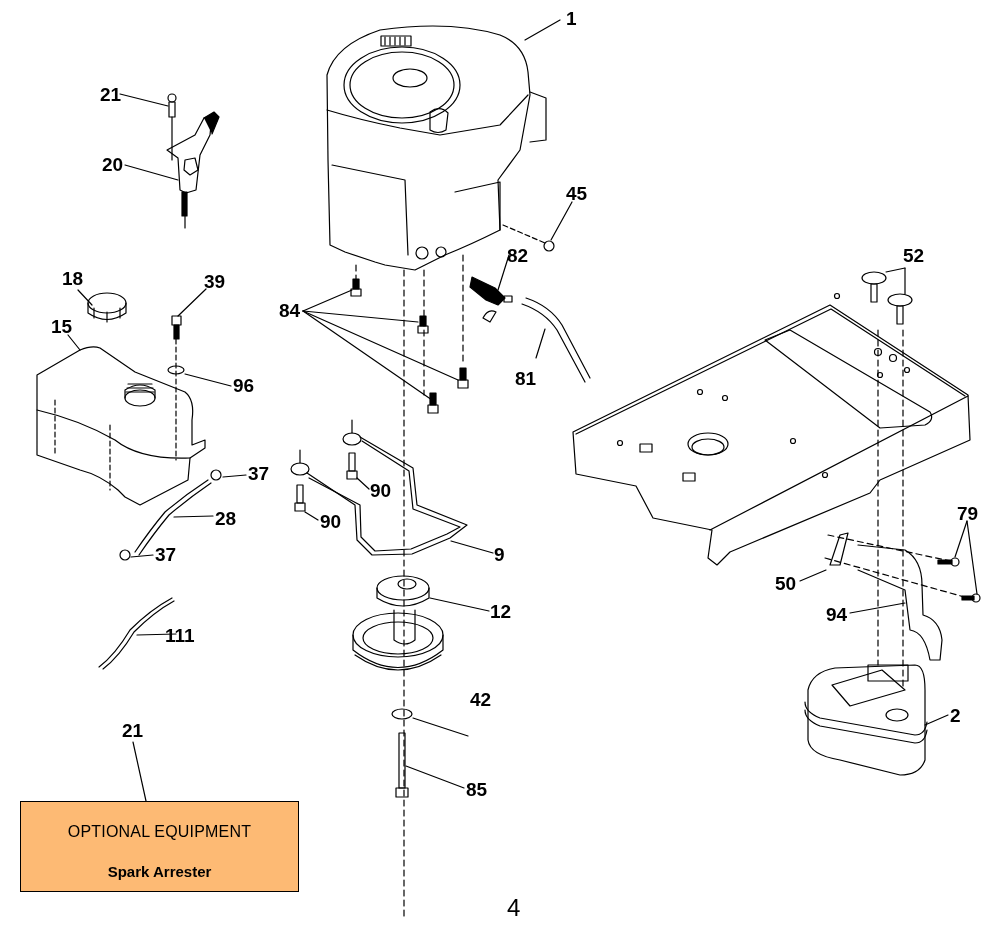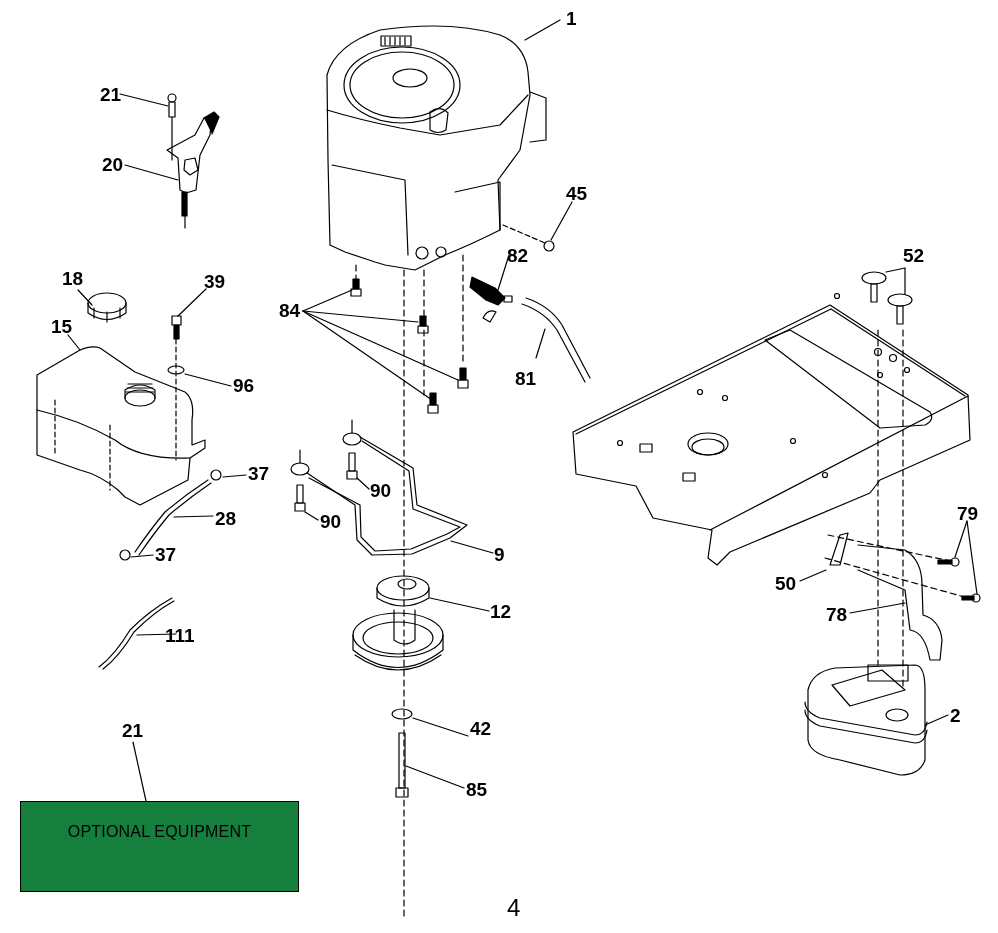--- a/index.html
+++ b/index.html
@@ -2,21 +2,21 @@
 <html><head>
 <meta charset="utf-8">
 <style>
   html, body { margin:0; padding:0; background:#ffffff; }
   body { width:998px; height:933px; position:relative; overflow:hidden;
          font-family:"Liberation Sans", sans-serif; color:#000; }
   #diagram { position:absolute; left:0; top:0; width:998px; height:933px; }
   .callout { position:absolute; font-weight:bold; font-size:19px; line-height:1;
              font-family:"Liberation Sans", sans-serif; color:#000; white-space:nowrap; }
   .opt-box { position:absolute; left:20px; top:801px; width:279px; height:91px;
-             border:1px solid #000; box-sizing:border-box; background:#15803d; }
+             border:1px solid #000; box-sizing:border-box; background:#fdba74; }
   .opt-title { position:absolute; left:0; right:0; top:21px; text-align:center;
                font-size:16px; letter-spacing:0.2px; }
   .opt-item { position:absolute; left:0; right:0; top:61px; text-align:center;
               font-size:15px; font-weight:bold; }
   .page-num { position:absolute; left:507px; top:894px; font-size:24px; }
 </style>
 </head>
 <body>
 
 <svg id="diagram" viewBox="0 0 998 933" xmlns="http://www.w3.org/2000/svg" fill="none" stroke="#000" stroke-width="1.2" stroke-linejoin="round" stroke-linecap="round">
@@ -266,24 +266,25 @@
 <span class="callout" style="left:233px;top:376px">96</span>
 <span class="callout" style="left:248px;top:464px">37</span>
 <span class="callout" style="left:370px;top:481px">90</span>
 <span class="callout" style="left:215px;top:509px">28</span>
 <span class="callout" style="left:320px;top:512px">90</span>
 <span class="callout" style="left:957px;top:504px">79</span>
 <span class="callout" style="left:155px;top:545px">37</span>
 <span class="callout" style="left:494px;top:545px">9</span>
 <span class="callout" style="left:775px;top:574px">50</span>
 <span class="callout" style="left:490px;top:602px">12</span>
-<span class="callout" style="left:826px;top:605px">78</span>
+<span class="callout" style="left:826px;top:605px">94</span>
 <span class="callout" style="left:165px;top:626px">111</span>
 <span class="callout" style="left:950px;top:706px">2</span>
 <span class="callout" style="left:122px;top:721px">21</span>
-<span class="callout" style="left:470px;top:719px">42</span>
+<span class="callout" style="left:470px;top:690px">42</span>
 <span class="callout" style="left:466px;top:780px">85</span>
 
 <div class="opt-box">
   <div class="opt-title">OPTIONAL EQUIPMENT</div>
+  <div class="opt-item">Spark Arrester</div>
 </div>
 
 <div class="page-num">4</div>
 
 </body></html>

